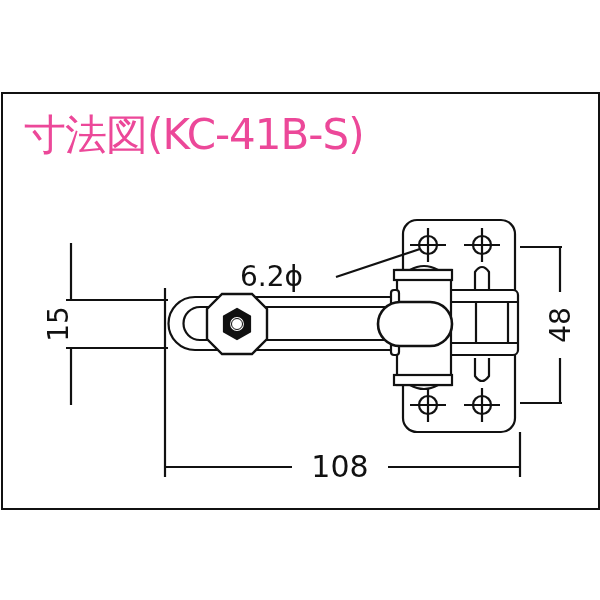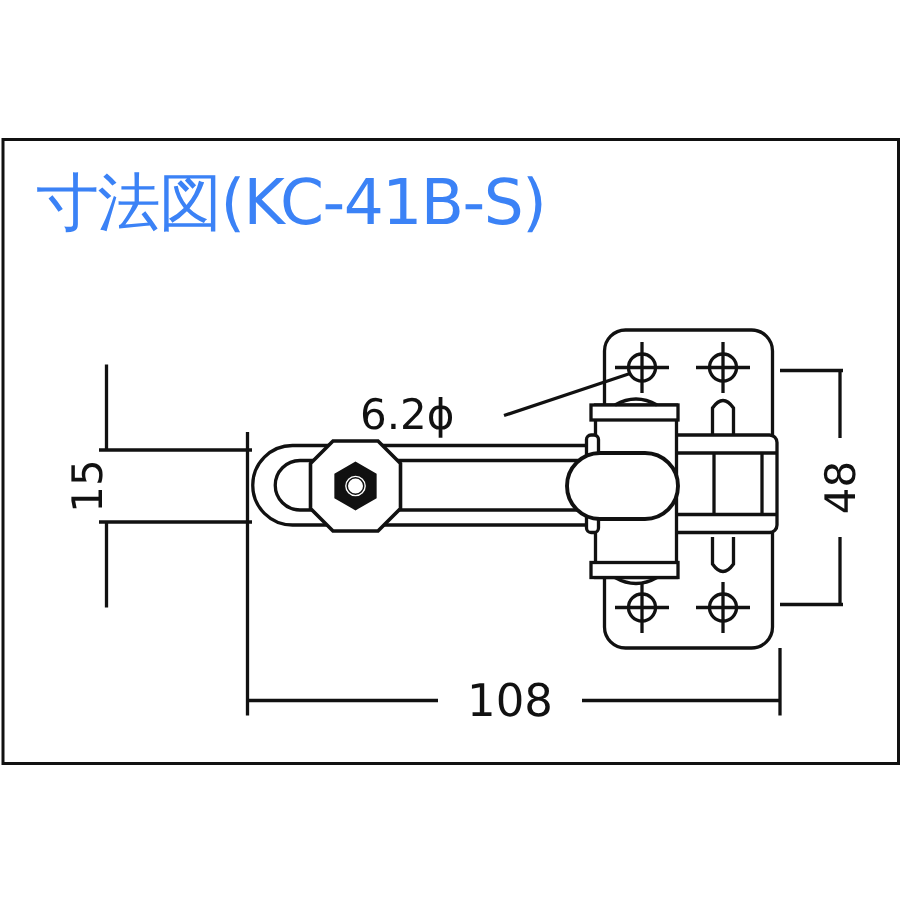--- a/index.html
+++ b/index.html
@@ -1,20 +1,20 @@
 <!DOCTYPE html>
 <html><head>
 <meta charset="utf-8">
 <style>
   html, body { margin: 0; padding: 0; background: #ffffff; }
   body { width: 600px; height: 600px; position: relative; overflow: hidden;
          font-family: "DejaVu Sans", "Liberation Sans", sans-serif; }
   #frame { position: absolute; left: 1px; top: 92px; width: 595px; height: 414px;
            border: 2px solid #111; box-sizing: content-box; }
-  #title { position: absolute; left: 24px; top: 110px; font-size: 42px; color: #3b82f6;
+  #title { position: absolute; left: 24px; top: 110px; font-size: 42px; color: #ec4899;
            letter-spacing: -1px; line-height: 50px; white-space: nowrap; }
   svg { position: absolute; left: 0; top: 0; }
   .dimtext { font-family: "DejaVu Sans", "Liberation Sans", sans-serif; fill: #111; }
 </style>
 </head>
 <body>
 
 <div id="frame"></div>
 <div id="title">寸法図(KC-41B-S)</div>
 

